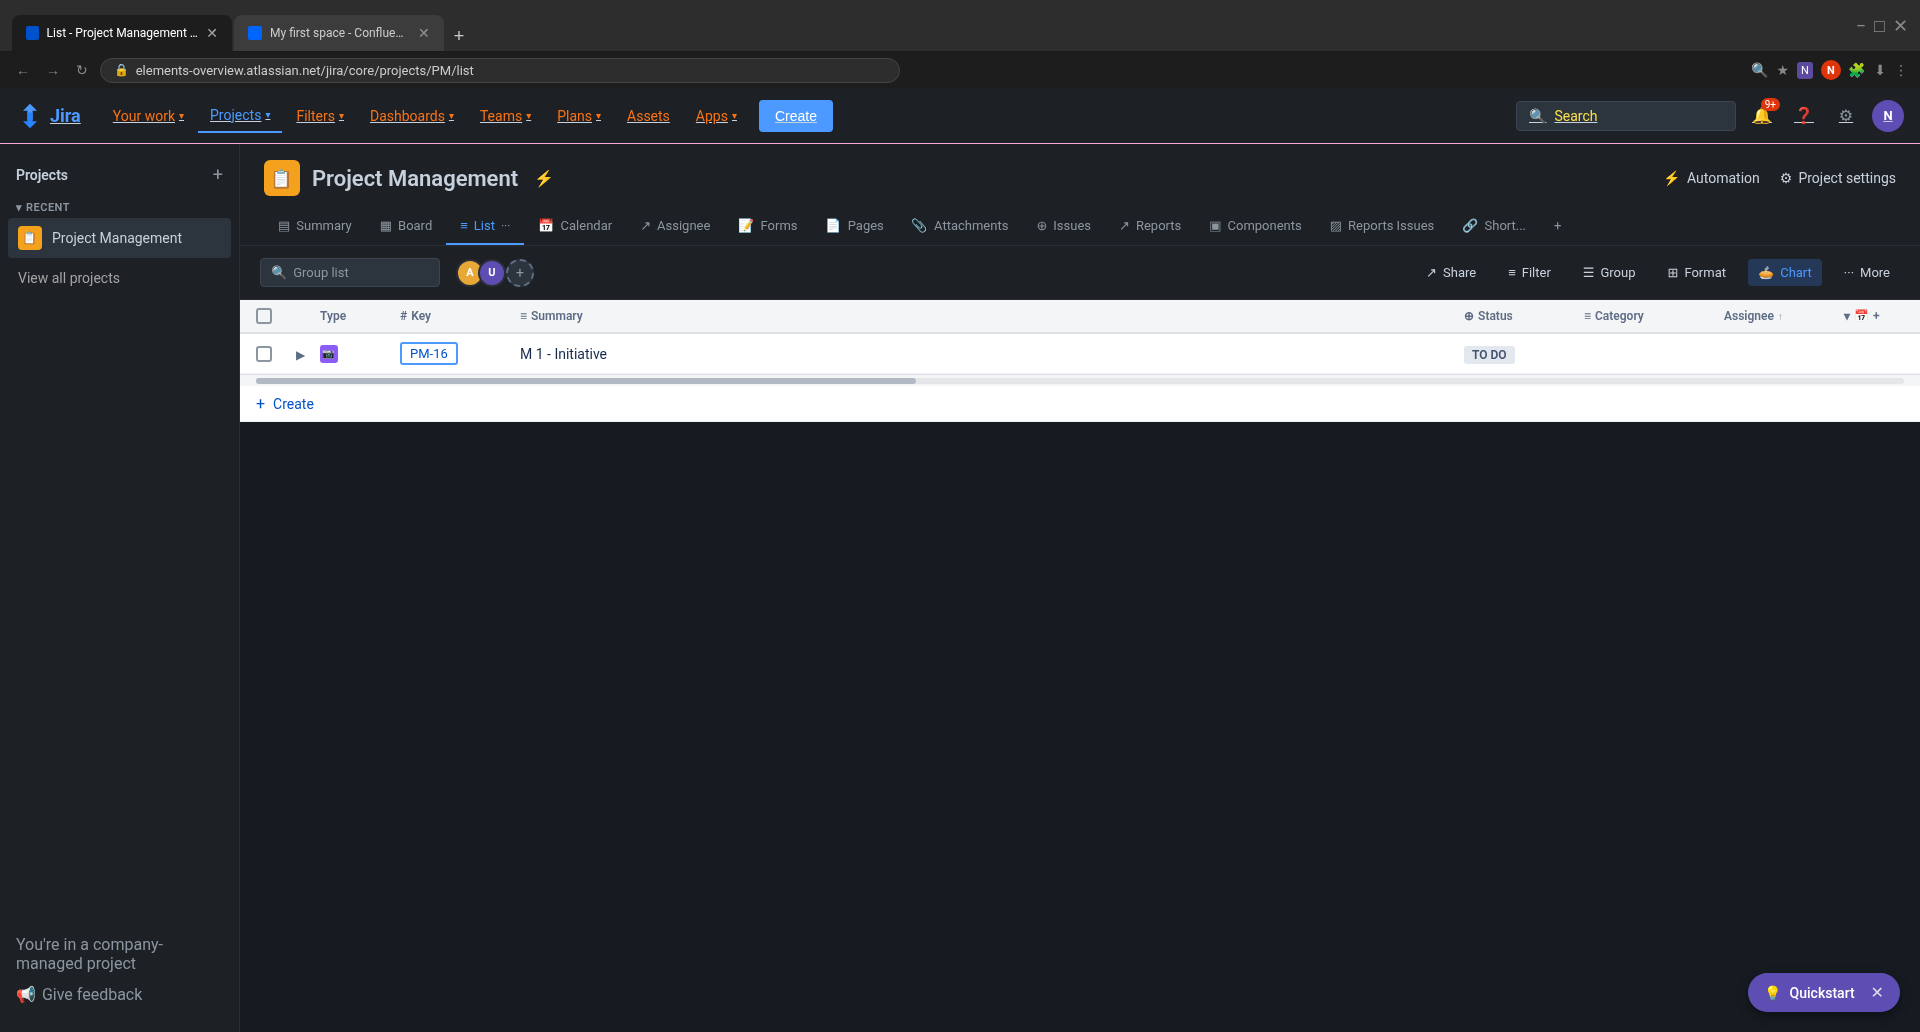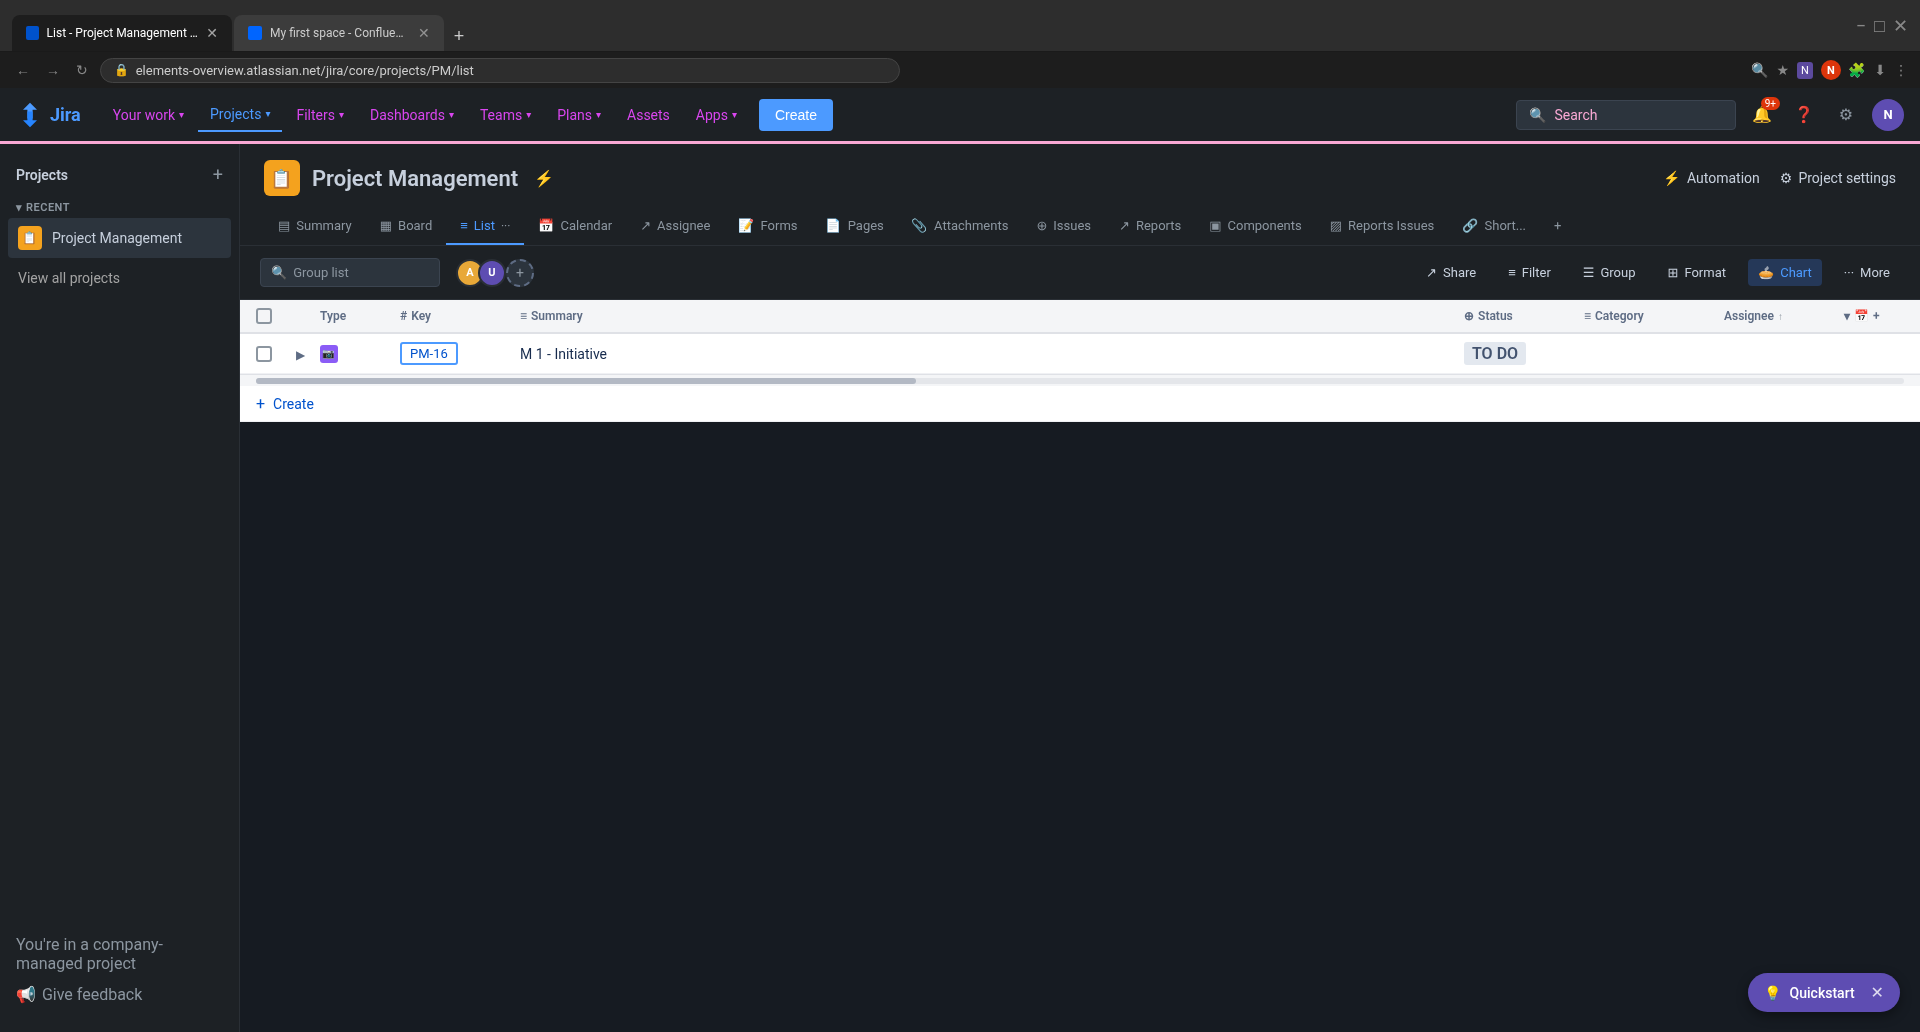--- a/index.html
+++ b/index.html
@@ -16,25 +16,25 @@
     .tab-close { margin-left: auto; opacity: 0.6; font-size: 14px; }
     .tab-new { background: none; border: none; color: #ccc; font-size: 18px; cursor: pointer; padding: 4px 8px; }
 
     .browser-nav { background: #1d1d1d; height: 36px; display: flex; align-items: center; padding: 0 12px; gap: 8px; }
     .nav-btn { background: none; border: none; color: #888; cursor: pointer; font-size: 14px; padding: 4px; }
     .address-bar { flex: 1; max-width: 800px; background: #2d2d2d; border: 1px solid #444; border-radius: 20px; padding: 4px 14px; font-size: 13px; color: #ccc; display: flex; align-items: center; gap: 6px; }
     .address-bar-icon { color: #888; font-size: 12px; }
     .browser-actions { margin-left: auto; display: flex; gap: 8px; align-items: center; color: #888; font-size: 14px; }
 
     
-    .top-nav { background: #1d2125; height: 56px; display: flex; align-items: center; padding: 0 16px; gap: 0; border-bottom: 3px solid #f9a8d4; }
+    .top-nav { background: #1d2125; height: 56px; display: flex; align-items: center; padding: 0 16px; gap: 0; border-bottom: 1px solid #f9a8d4; text-decoration: underline; }
     .nav-logo { display: flex; align-items: center; gap: 6px; margin-right: 20px; color: #4c9aff; font-weight: 600; font-size: 16px; }
     .logo-icon { width: 28px; height: 28px; }
     .nav-items { display: flex; align-items: center; gap: 2px; flex: 1; }
-    .nav-item { color: #d946ef; padding: 8px 12px; border-radius: 4px; cursor: pointer; font-size: 14px; display: flex; align-items: center; gap: 4px; white-space: nowrap; }
+    .nav-item { color: #f97316; padding: 8px 12px; border-radius: 4px; cursor: pointer; font-size: 14px; display: flex; align-items: center; gap: 4px; white-space: nowrap; }
     .nav-item.active { color: #4c9aff; border-bottom: 2px solid #4c9aff; border-radius: 0; }
     .nav-item .chevron { font-size: 10px; }
     .create-btn { background: #4c9aff; color: #fff; border: none; border-radius: 4px; padding: 8px 16px; font-size: 14px; font-weight: 500; cursor: pointer; margin-left: 8px; }
     .nav-right { display: flex; align-items: center; gap: 10px; margin-left: 16px; }
     .search-box { background: #2c343d; border: 1px solid #3b4450; border-radius: 4px; padding: 6px 12px; font-size: 14px; color: #c7d0dd; width: 220px; display: flex; align-items: center; gap: 8px; }
     .search-icon { color: #888; }
     .nav-icon-btn { color: #8c96a0; cursor: pointer; font-size: 16px; width: 32px; height: 32px; display: flex; align-items: center; justify-content: center; border-radius: 4px; position: relative; }
     .badge { position: absolute; top: -2px; right: -2px; background: #de350b; color: #fff; border-radius: 10px; font-size: 10px; padding: 1px 4px; }
     .avatar { width: 32px; height: 32px; border-radius: 50%; background: #5e4db2; display: flex; align-items: center; justify-content: center; color: #fff; font-size: 13px; font-weight: bold; cursor: pointer; }
 
@@ -98,21 +98,21 @@
     .col-actions { width: 60px; flex-shrink: 0; display: flex; align-items: center; gap: 4px; }
     .col-header { display: flex; align-items: center; gap: 4px; }
     .sort-icon { font-size: 10px; color: #8c96a0; }
 
     .table-row { display: flex; align-items: center; padding: 8px 16px; background: #fff; border-bottom: 1px solid #f0f1f4; color: #172b4d; font-size: 14px; }
 
     .checkbox { width: 16px; height: 16px; border: 2px solid #8c96a0; border-radius: 3px; cursor: pointer; }
     .expand-btn { cursor: pointer; color: #5e6c84; font-size: 12px; }
     .issue-type-icon { width: 18px; height: 18px; border-radius: 3px; background: #8b5cf6; display: flex; align-items: center; justify-content: center; font-size: 10px; color: #fff; }
     .key-cell { color: #0052cc; font-size: 13px; border: 2px solid #4c9aff; border-radius: 3px; padding: 2px 6px; display: inline-block; }
-    .status-badge { background: #e3fcef; color: #006644; padding: 2px 8px; border-radius: 3px; font-size: 16px; font-weight: 600; text-transform: uppercase; white-space: nowrap; }
+    .status-badge { background: #e3fcef; color: #006644; padding: 2px 8px; border-radius: 3px; font-size: 12px; font-weight: 600; text-transform: uppercase; white-space: nowrap; }
     .status-todo { background: #e3e8ef; color: #42526e; }
 
     .create-row { display: flex; align-items: center; padding: 8px 16px; background: #fff; color: #0052cc; font-size: 14px; cursor: pointer; border-bottom: 1px solid #f0f1f4; gap: 8px; }
 
     
     .scroll-container { overflow-x: auto; }
 
     
     .quickstart { position: fixed; bottom: 20px; right: 20px; background: #5e4db2; color: #fff; border-radius: 20px; padding: 10px 16px; display: flex; align-items: center; gap: 8px; cursor: pointer; font-size: 14px; font-weight: 500; box-shadow: 0 4px 12px rgba(0,0,0,0.4); }
     .quickstart-close { margin-left: 8px; opacity: 0.8; font-size: 16px; }
@@ -200,21 +200,21 @@
     <div class="nav-item">
       <span>Apps</span>
       <span class="chevron">▾</span>
     </div>
     <button class="create-btn">Create</button>
   </div>
 
   <div class="nav-right">
     <div class="search-box">
       <span class="search-icon">🔍</span>
-      <span style="color:#f9a8d4;">Search</span>
+      <span style="color:#fde047;">Search</span>
     </div>
     <div class="nav-icon-btn">
       🔔
       <span class="badge">9+</span>
     </div>
     <div class="nav-icon-btn">❓</div>
     <div class="nav-icon-btn">⚙</div>
     <div class="avatar">N</div>
   </div>
 </div>

